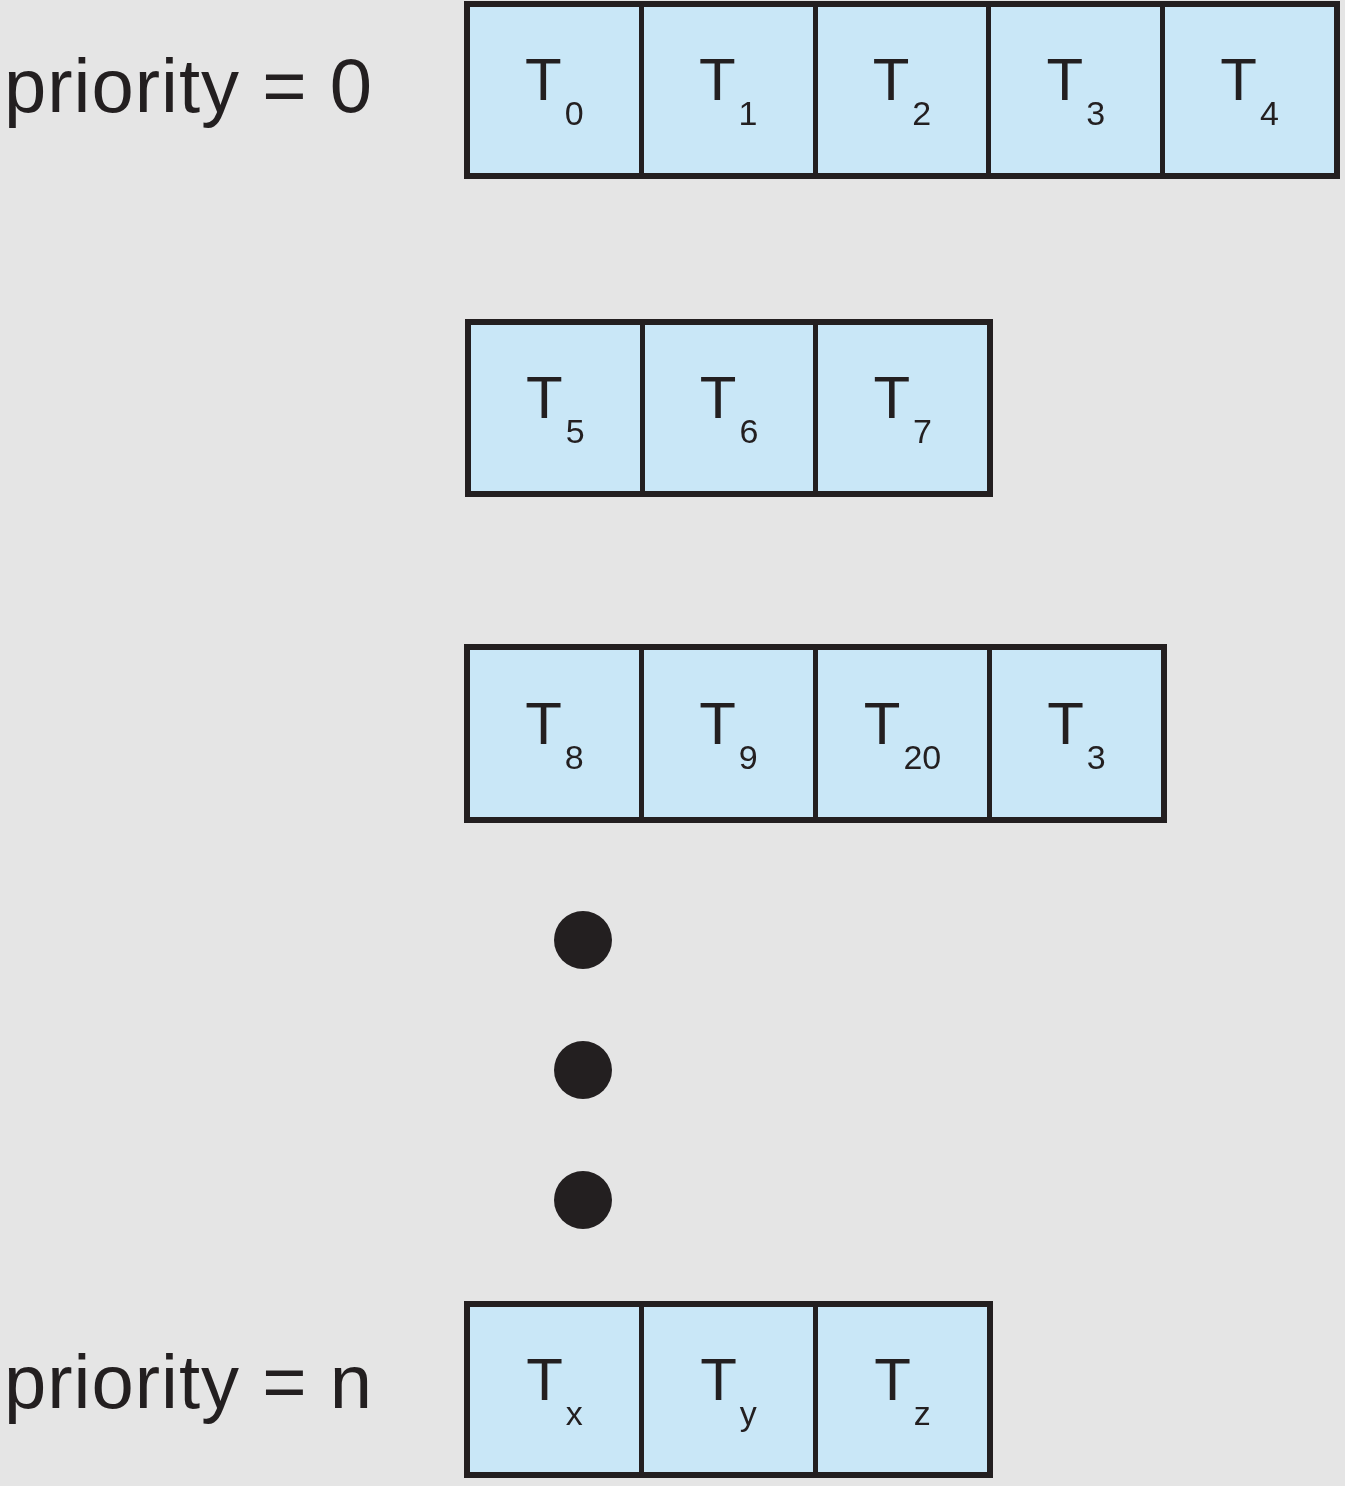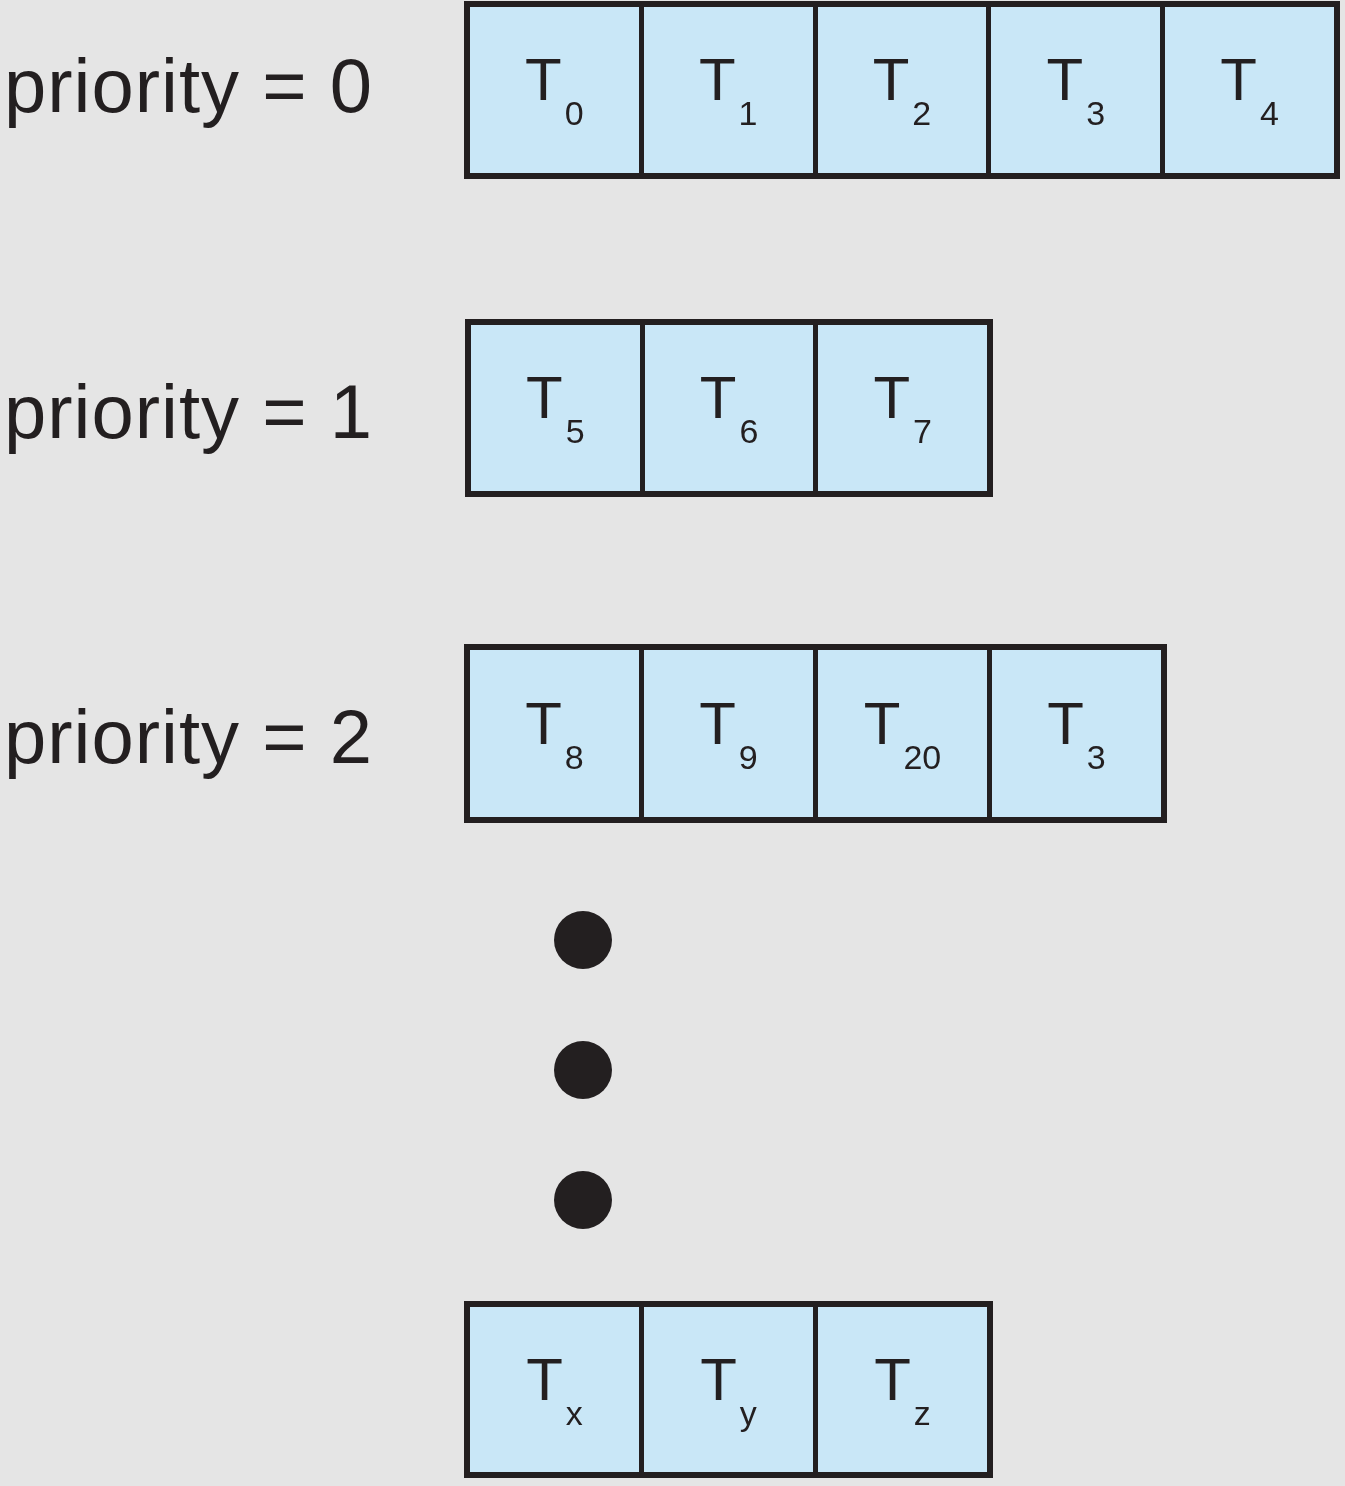--- a/index.html
+++ b/index.html
@@ -99,21 +99,20 @@
         </span>
     </div>
     <div class="cell">
       <span class="tl">
           <span class="t">T</span>
           <span class="sub">4</span>
         </span>
     </div>
   </div>
 
-  <div class="row-label" style="top:374px">priority = 1</div>
   <div class="queue" style="left:465px; top:319px; width:528px; height:178px">
     <div class="cell">
       <span class="tl">
           <span class="t">T</span>
           <span class="sub">5</span>
         </span>
     </div>
     <div class="cell">
       <span class="tl">
           <span class="t">T</span>
@@ -121,21 +120,20 @@
         </span>
     </div>
     <div class="cell">
       <span class="tl">
           <span class="t">T</span>
           <span class="sub">7</span>
         </span>
     </div>
   </div>
 
-  <div class="row-label" style="top:699px">priority = 2</div>
   <div class="queue" style="left:464px; top:644px; width:703px; height:179px">
     <div class="cell">
       <span class="tl">
           <span class="t">T</span>
           <span class="sub">8</span>
         </span>
     </div>
     <div class="cell">
       <span class="tl">
           <span class="t">T</span>
@@ -153,20 +151,21 @@
           <span class="t">T</span>
           <span class="sub">3</span>
         </span>
     </div>
   </div>
 
   <div class="dot" style="top:911px"></div>
   <div class="dot" style="top:1041px"></div>
   <div class="dot" style="top:1171px"></div>
 
+  <div class="row-label" style="top:1344px">priority = n</div>
   <div class="queue" style="left:464px; top:1301px; width:529px; height:177px">
     <div class="cell">
       <span class="tl">
           <span class="t">T</span>
           <span class="sub">x</span>
         </span>
     </div>
     <div class="cell">
       <span class="tl">
           <span class="t">T</span>

